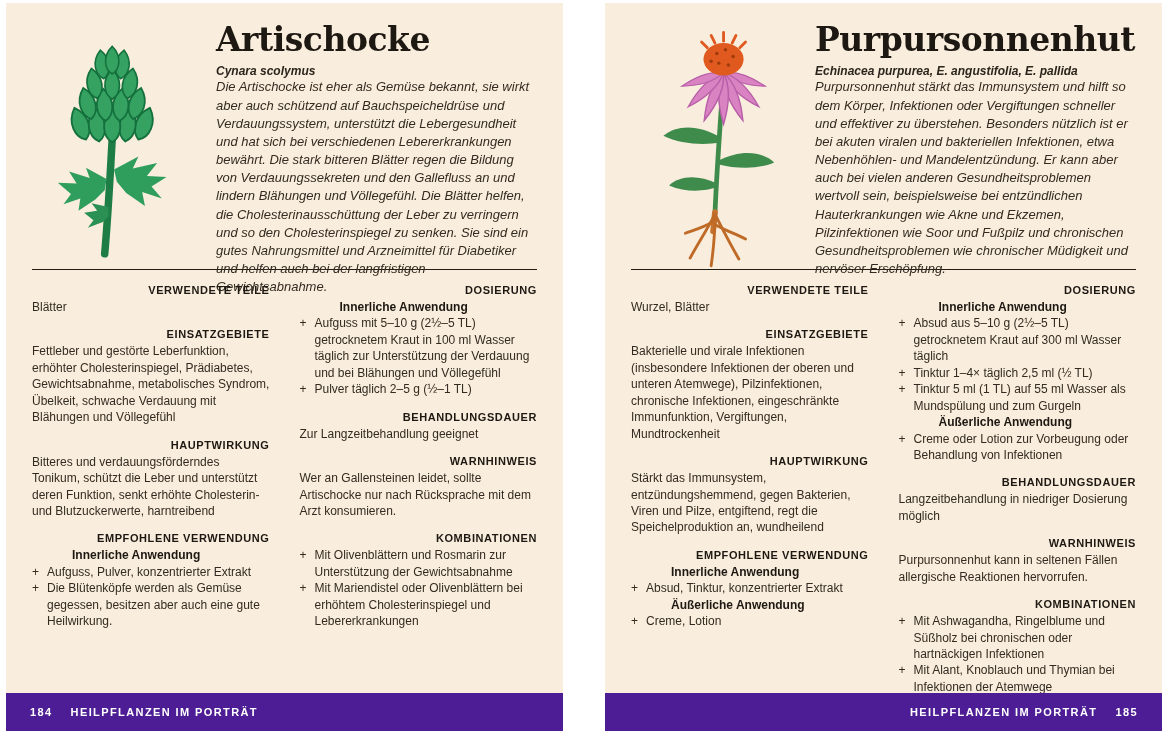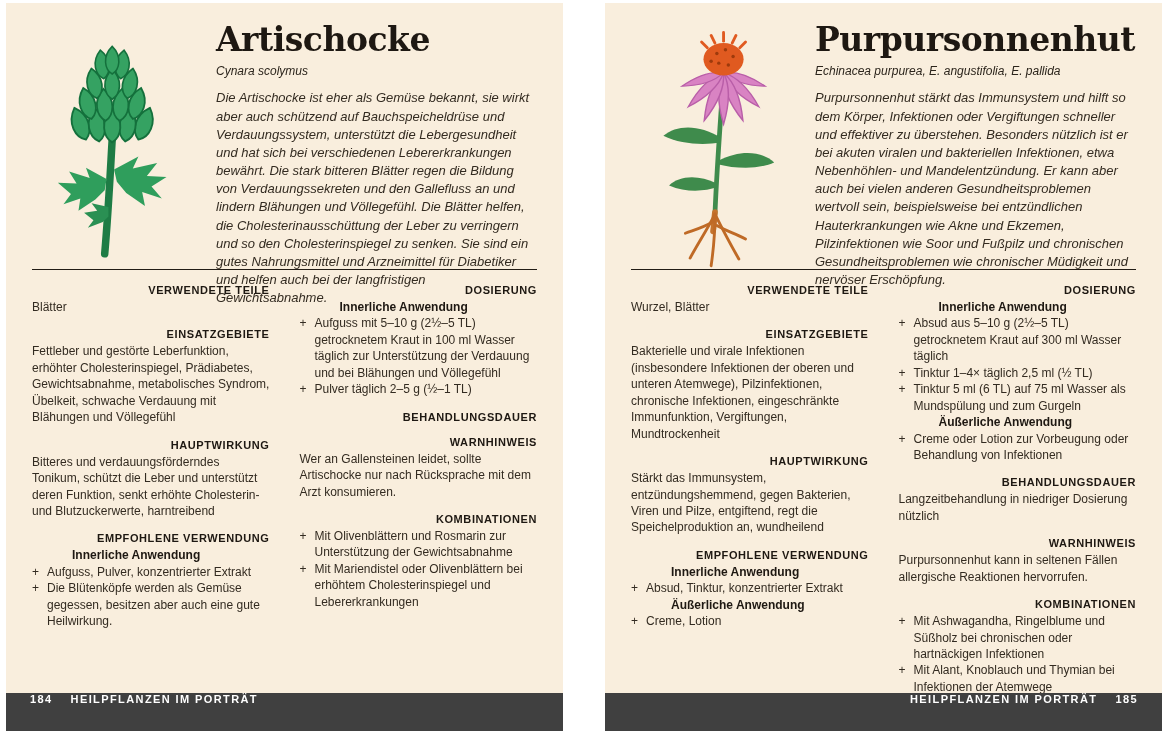--- a/index.html
+++ b/index.html
@@ -6,35 +6,35 @@
   html,body { width:1168px; height:736px; }
   body { background:#ffffff; font-family:"Liberation Sans", sans-serif; color:#2c251c; }
   .spread { display:flex; gap:42px; padding:3px 6px; }
   .page { position:relative; width:566px; height:728px; background:#f9eedd; overflow:hidden; }
 
   .page-top { display:flex; padding:20px 26px 0 20px; height:258px; }
   .illu { flex:0 0 178px; display:flex; justify-content:center; align-items:flex-start; }
   .head-block { flex:1; padding-left:12px; }
   .title { font-family:"DejaVu Serif", serif; font-weight:700; font-size:33px; line-height:1.04;
            letter-spacing:-0.5px; color:#1e1812; margin-bottom:7px; }
-  .latin { font-style:italic; font-size:12px; margin-bottom:11px; color:#2c251c; }
+  .latin { font-style:italic; font-size:12px; color:#2c251c;font-weight:bold; }
   .intro { font-size:13px; line-height:1.4; color:#332b21;font-style:italic; }
 
   .divider { border:none; border-top:1.5px solid #221c15; margin:8px 26px 0 26px; }
 
   .details { display:grid; grid-template-columns:1fr 1fr; column-gap:30px; padding:14px 26px 0 26px; }
   .sec { margin-bottom:13px; }
   .sec h3 { font-size:11px; font-weight:700; letter-spacing:0.6px; color:#1e1812; margin-bottom:3px;text-align:right; }
   .sec p, .li, .sub { font-size:12px; line-height:1.37; color:#332b21; }
   .sub { font-weight:700; color:#1e1812;margin-left:40px; }
   .li { display:flex; gap:7px; }
   .li .mk { flex:0 0 8px; }
 
-  .footer { position:absolute; left:0; right:0; bottom:0; height:38px; background:#404040; color:#ffffff;
-            display:flex; gap:18px; padding:0 24px;
+  .footer { position:absolute; left:0; right:0; bottom:0; height:38px; background:#4c1d95; color:#ffffff;
+            display:flex; align-items:center; gap:18px; padding:0 24px;
             font-size:11px; font-weight:700; letter-spacing:1.4px; }
   .footer.right-align { justify-content:flex-end; }
 </style>
 </head>
 <body>
 
 <div class="spread">
 
   <div class="page">
     <div class="page-top">
@@ -110,20 +110,21 @@
               <span class="mk">+</span>
               <span>Aufguss mit 5–10 g (2½–5 TL) getrocknetem Kraut in 100 ml Wasser täglich zur Unterstützung der Verdauung und bei Blähungen und Völlegefühl</span>
             </div>
           <div class="li">
               <span class="mk">+</span>
               <span>Pulver täglich 2–5 g (½–1 TL)</span>
             </div>
         </section>
         <section class="sec">
           <h3>BEHANDLUNGSDAUER</h3>
+          <p>Zur Langzeitbehandlung geeignet</p>
         </section>
         <section class="sec">
           <h3>WARNHINWEIS</h3>
           <p>Wer an Gallensteinen leidet, sollte Artischocke nur nach Rücksprache mit dem Arzt konsumieren.</p>
         </section>
         <section class="sec">
           <h3>KOMBINATIONEN</h3>
           <div class="li">
               <span class="mk">+</span>
               <span>Mit Olivenblättern und Rosmarin zur Unterstützung der Gewichtsabnahme</span>
@@ -238,31 +239,31 @@
           <div class="li">
               <span class="mk">+</span>
               <span>Absud aus 5–10 g (2½–5 TL) getrocknetem Kraut auf 300 ml Wasser täglich</span>
             </div>
           <div class="li">
               <span class="mk">+</span>
               <span>Tinktur 1–4× täglich 2,5 ml (½ TL)</span>
             </div>
           <div class="li">
               <span class="mk">+</span>
-              <span>Tinktur 5 ml (6 TL) auf 75 ml Wasser als Mundspülung und zum Gurgeln</span>
+              <span>Tinktur 5 ml (1 TL) auf 55 ml Wasser als Mundspülung und zum Gurgeln</span>
             </div>
           <div class="sub">Äußerliche Anwendung</div>
           <div class="li">
               <span class="mk">+</span>
               <span>Creme oder Lotion zur Vorbeugung oder Behandlung von Infektionen</span>
             </div>
         </section>
         <section class="sec">
           <h3>BEHANDLUNGSDAUER</h3>
-          <p>Langzeitbehandlung in niedriger Dosierung nützlich</p>
+          <p>Langzeitbehandlung in niedriger Dosierung möglich</p>
         </section>
         <section class="sec">
           <h3>WARNHINWEIS</h3>
           <p>Purpursonnenhut kann in seltenen Fällen allergische Reaktionen hervorrufen.</p>
         </section>
         <section class="sec">
           <h3>KOMBINATIONEN</h3>
           <div class="li">
               <span class="mk">+</span>
               <span>Mit Ashwagandha, Ringelblume und Süßholz bei chronischen oder hartnäckigen Infektionen</span>

